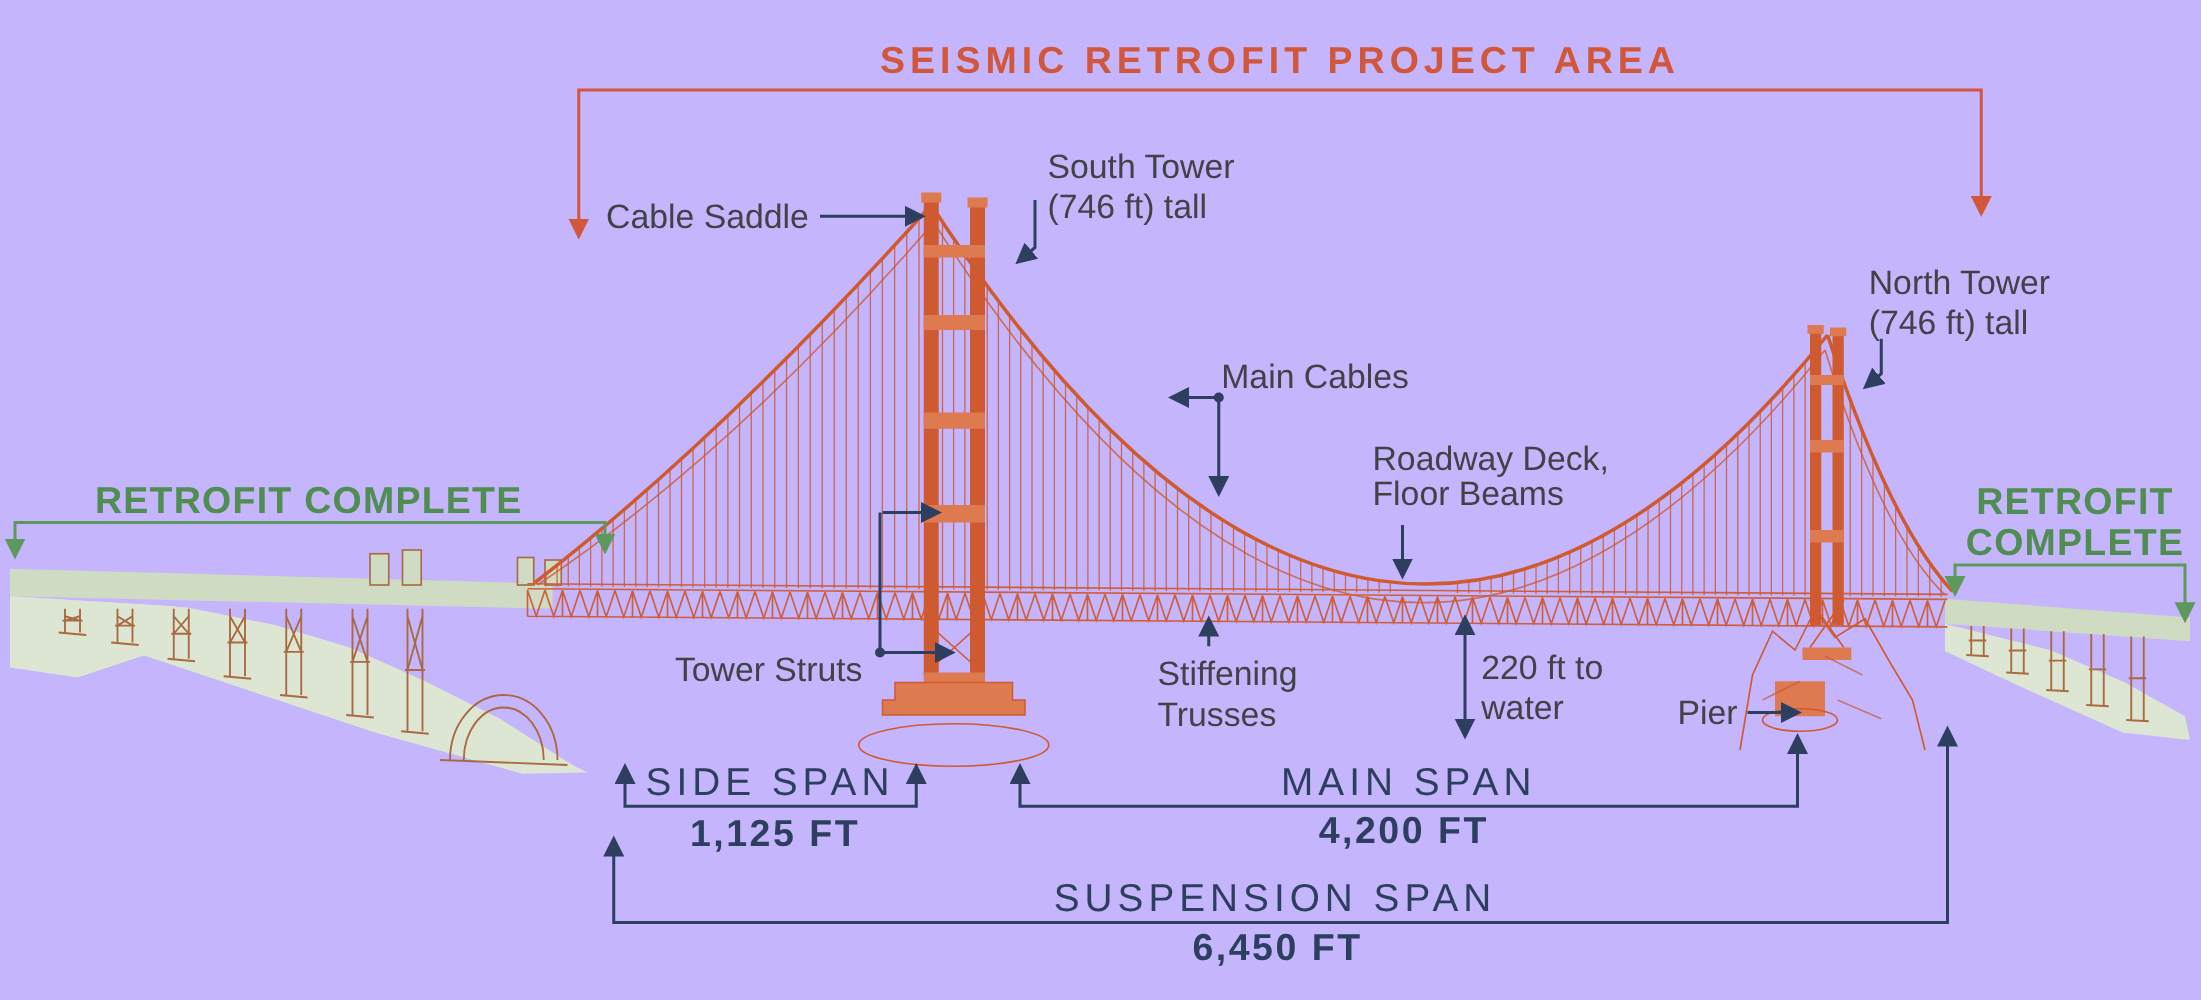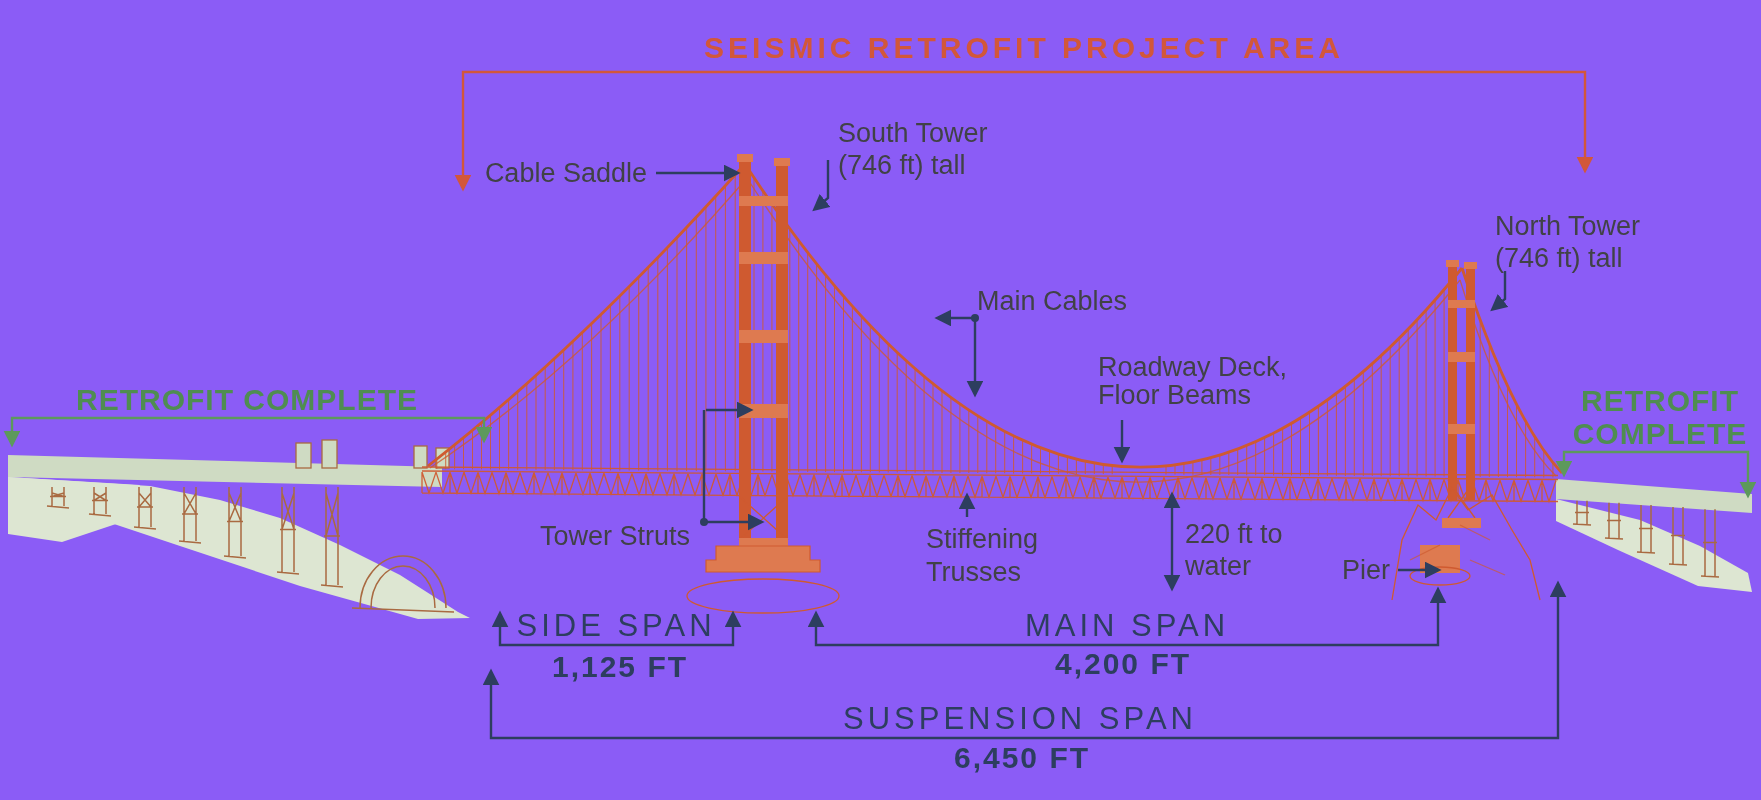--- a/index.html
+++ b/index.html
@@ -1,20 +1,20 @@
 <!DOCTYPE html>
 <html style="--orange: #d2573a; --navy: #2d3e5f; --green: #4f8d51; --gray: #414246; --bridge: #cf5a30; --sage: #cfdbc3;"><head>
 <meta charset="utf-8">
 <style>
   :root{
     --orange:#d2573a; --navy:#2d3e5f; --green:#4f8d51; --green2:#5d995c;
     --gray:#414246; --bridge:#cf5a30; --sage:#cfdbc3; --sage2:#dde6d2; --wood:#a96a41;
   }
   html,body{margin:0;padding:0;background:#ffffff;}
-  .stage{width:1761px;height:800px;position:relative;background:#8b5cf6;overflow:hidden;}
+  .stage{width:1761px;height:800px;position:relative;background:#c4b5fd;overflow:hidden;}
   text{font-family:"Liberation Sans",sans-serif;}
   .title{font-size:30px;font-weight:600;letter-spacing:4px;fill:var(--orange);}
   .lbl{font-size:27px;font-weight:500;fill:var(--gray);}
   .green-lbl{font-size:30px;font-weight:800;letter-spacing:1px;fill:var(--green);}
   .span-lbl{font-size:31px;font-weight:400;letter-spacing:4px;fill:var(--navy);}
   .span-val{font-size:30px;font-weight:700;letter-spacing:2px;fill:var(--navy);}
   .conn{stroke:var(--navy);stroke-width:2.4;fill:none;}
   .conn-o{stroke:var(--orange);stroke-width:2.4;fill:none;}
   .conn-g{stroke:var(--green2);stroke-width:2.4;fill:none;}
   .dot{fill:var(--navy);}

